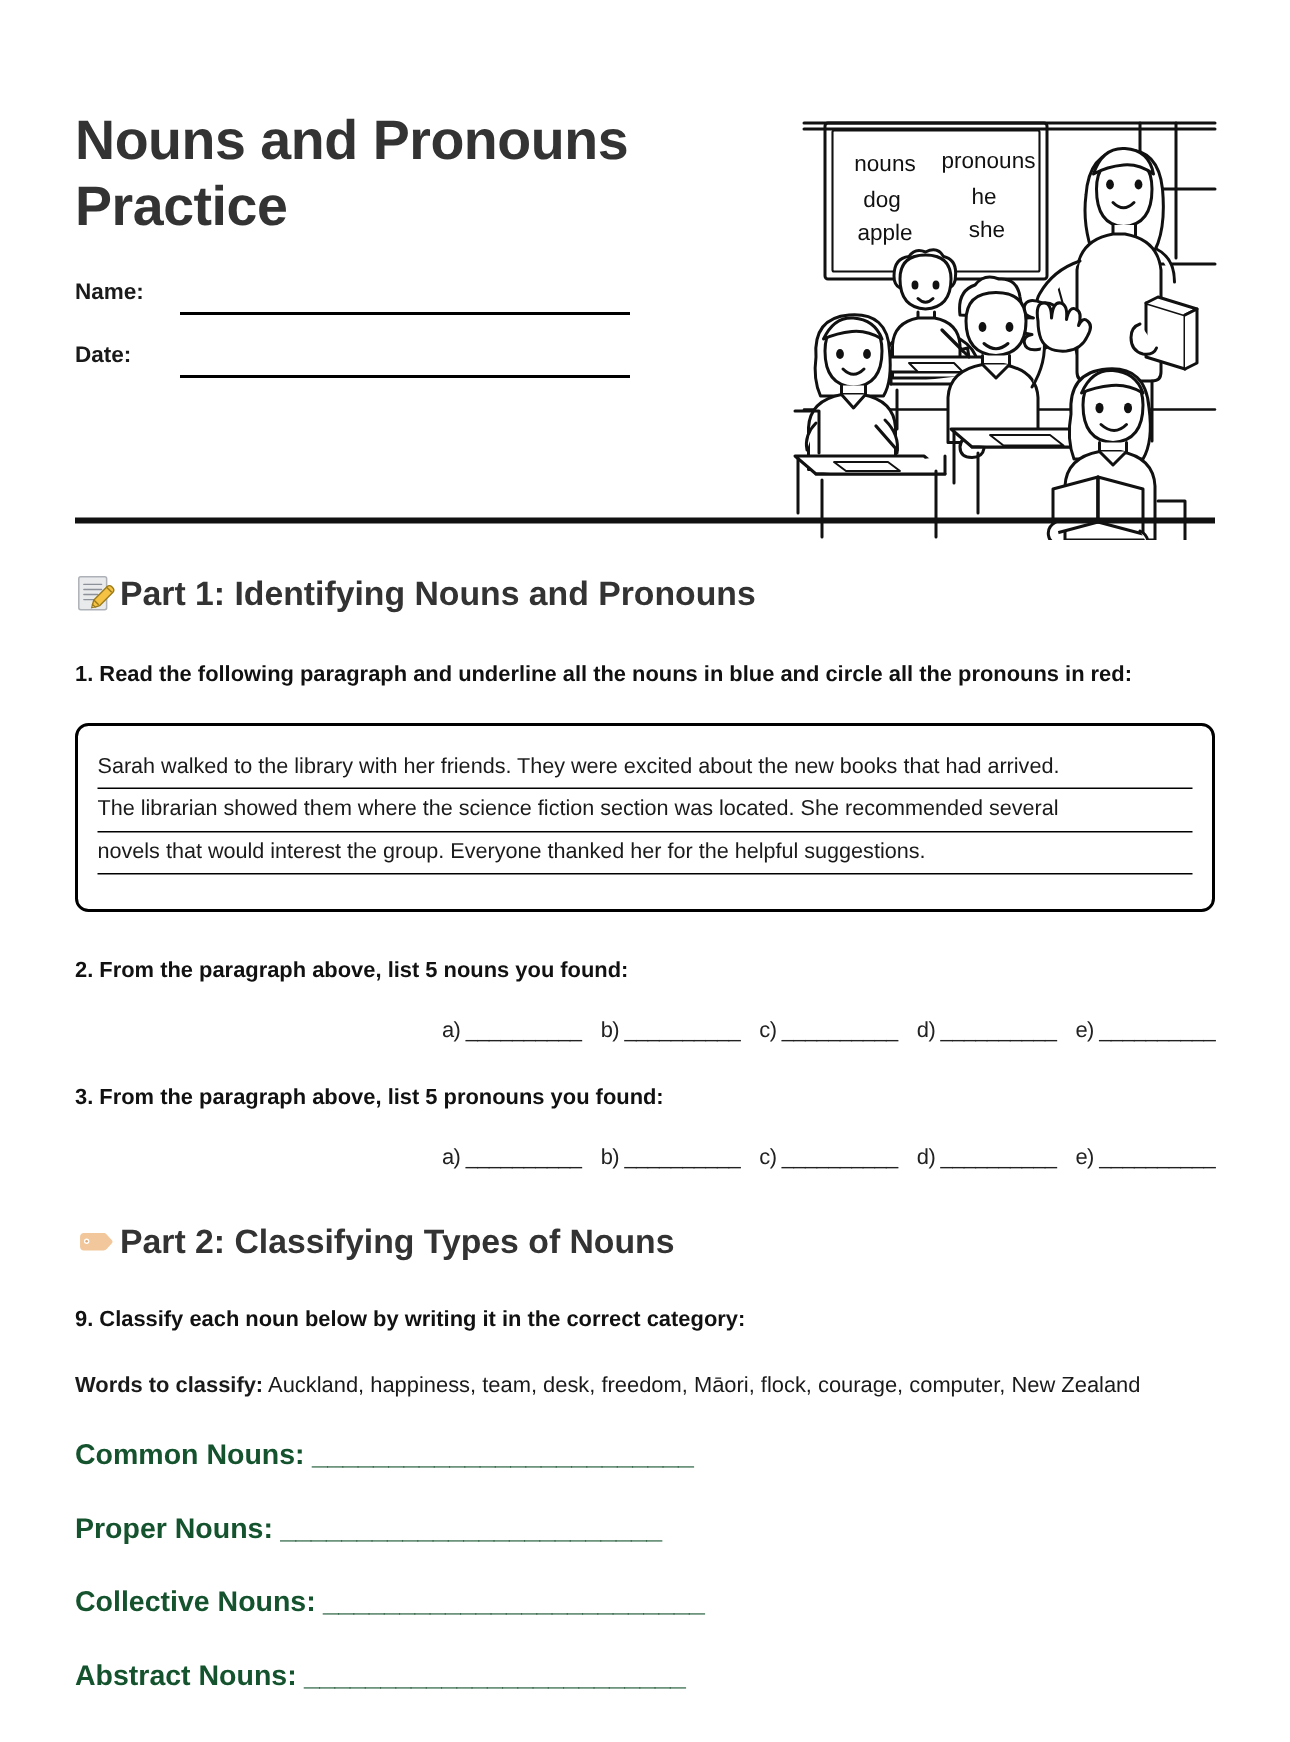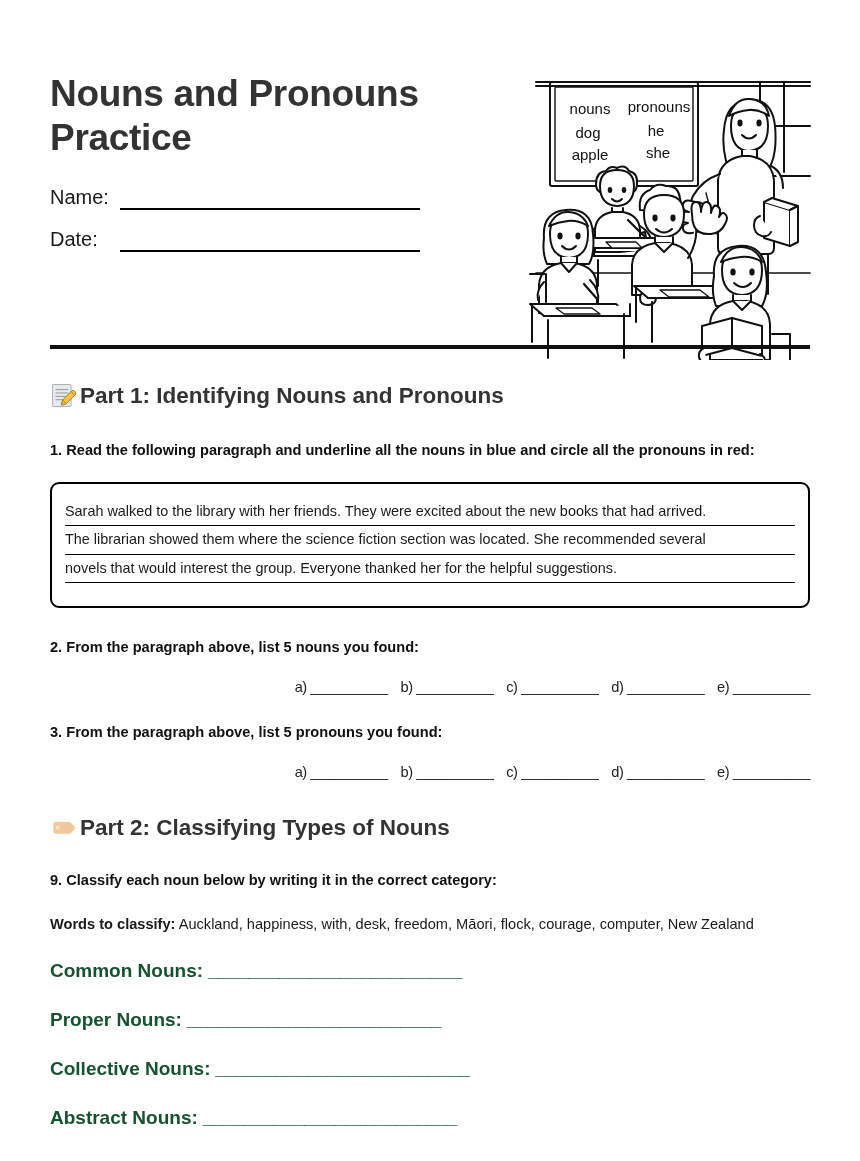--- a/index.html
+++ b/index.html
@@ -50,22 +50,22 @@
     width: 400px;
   }
   .meta-row {
     position: relative;
     height: 42px;
   }
   .meta-label {
     position: absolute;
     left: 0;
     top: 0;
-    font-size: 20px;
-    font-weight: normal;
+    font-size: 15px;
+    font-weight: bold;
     color: #1a1a1a;
   }
   .meta-rule {
     position: absolute;
     left: 70px;
     top: 22px;
     width: 300px;
     height: 0;
     border-bottom: 2.2px solid #000000;
   }
@@ -428,21 +428,21 @@
           <circle cx="9.2" cy="16" r="2.1" fill="#ffffff"></circle>
           <circle cx="9.2" cy="16" r="1" fill="#e0a86f"></circle>
         </svg>
       </span>
       <span>Part 2: Classifying Types of Nouns</span>
     </div>
 
     <p class="q">9. Classify each noun below by writing it in the correct category:</p>
 
     <p class="words">
-      <b>Words to classify:</b><span> Auckland, happiness, with, desk, freedom, Māori, flock, courage, computer, New Zealand</span>
+      <b>Words to classify:</b><span> Auckland, happiness, team, desk, freedom, Māori, flock, courage, computer, New Zealand</span>
     </p>
 
     <div class="cat-row">
       <span>Common Nouns:</span><span class="bl"> _________________________</span>
     </div>
     <div class="cat-row">
       <span>Proper Nouns:</span><span class="bl"> _________________________</span>
     </div>
     <div class="cat-row">
       <span>Collective Nouns:</span><span class="bl"> _________________________</span>

